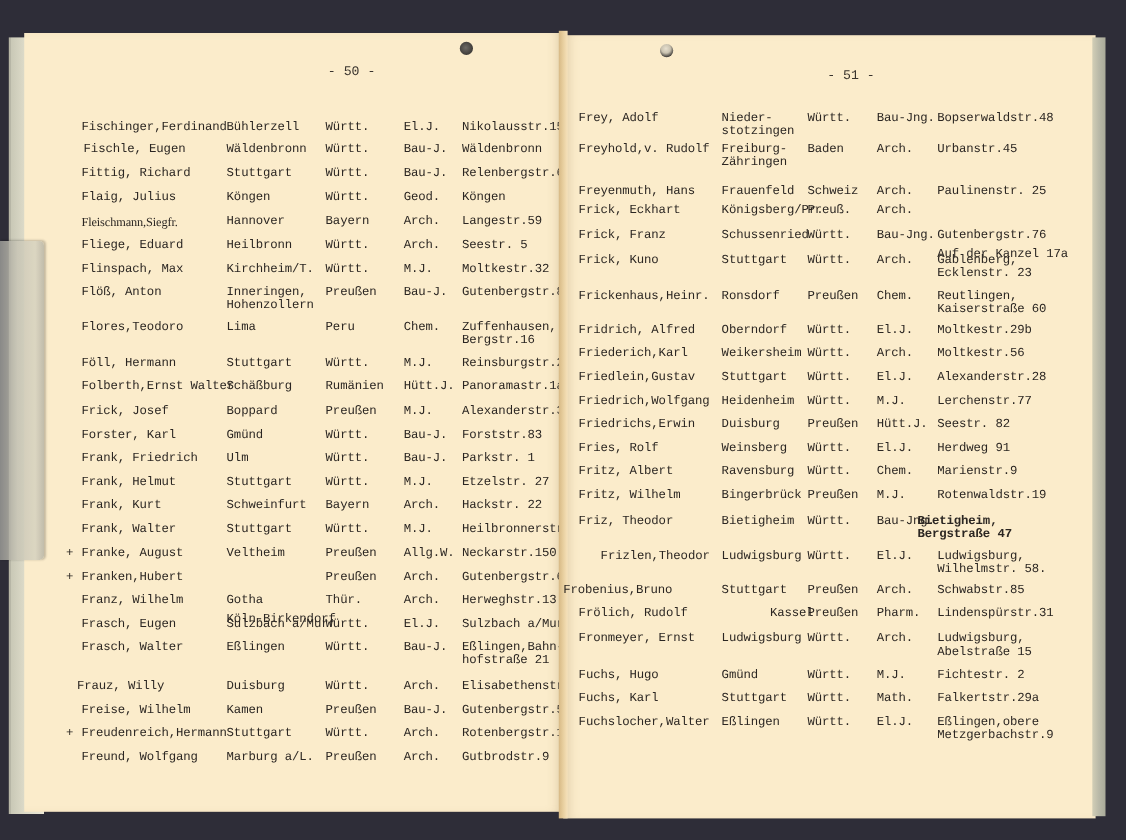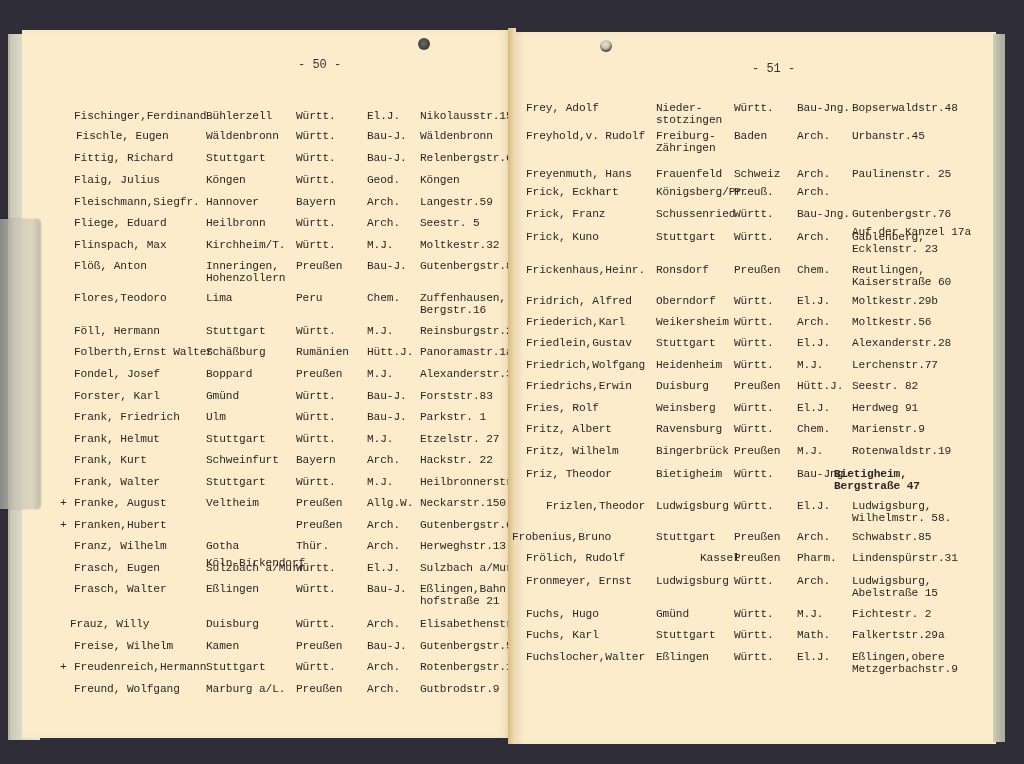--- a/index.html
+++ b/index.html
@@ -94,21 +94,21 @@
         <span class="cell" style="left: 398px;"><span class="l1">Relenbergstr.6</span></span>
       </div>
       <div class="row" style="top: 144px; left: 0px; width: 100%;">
         <span class="cell" style="left: 52px;"><span class="l1">Flaig, Julius</span></span>
         <span class="cell" style="left: 184px;"><span class="l1">Köngen</span></span>
         <span class="cell" style="left: 274px;"><span class="l1">Württ.</span></span>
         <span class="cell" style="left: 345px;"><span class="l1">Geod.</span></span>
         <span class="cell" style="left: 398px;"><span class="l1">Köngen</span></span>
       </div>
       <div class="row" style="top: 166px; left: 0px; width: 100%;">
-        <span class="cell" style="left: 52px;"><span class="l1">Fleischmann,Siegfr.</span></span>
+        <span class="cell" style="left: 52px; font-family: Liberation Serif, serif;"><span class="l1">Fleischmann,Siegfr.</span></span>
         <span class="cell" style="left: 184px;"><span class="l1">Hannover</span></span>
         <span class="cell" style="left: 274px;"><span class="l1">Bayern</span></span>
         <span class="cell" style="left: 345px;"><span class="l1">Arch.</span></span>
         <span class="cell" style="left: 398px;"><span class="l1">Langestr.59</span></span>
       </div>
       <div class="row" style="top: 187px; left: 0px; width: 100%;">
         <span class="cell" style="left: 52px;"><span class="l1">Fliege, Eduard</span></span>
         <span class="cell" style="left: 184px;"><span class="l1">Heilbronn</span></span>
         <span class="cell" style="left: 274px;"><span class="l1">Württ.</span></span>
         <span class="cell" style="left: 345px;"><span class="l1">Arch.</span></span>
@@ -143,21 +143,21 @@
         <span class="cell" style="left: 398px;"><span class="l1">Reinsburgstr.2</span></span>
       </div>
       <div class="row" style="top: 316px; left: 0px; width: 100%;">
         <span class="cell" style="left: 52px;"><span class="l1">Folberth,Ernst Walter</span></span>
         <span class="cell" style="left: 184px;"><span class="l1">Schäßburg</span></span>
         <span class="cell" style="left: 274px;"><span class="l1">Rumänien</span></span>
         <span class="cell" style="left: 345px;"><span class="l1">Hütt.J.</span></span>
         <span class="cell" style="left: 398px;"><span class="l1">Panoramastr.1a</span></span>
       </div>
       <div class="row" style="top: 338px; left: 0px; width: 100%;">
-        <span class="cell" style="left: 52px;"><span class="l1">Fondel, Josef</span></span>
+        <span class="cell" style="left: 52px;"><span class="l1">Frick, Josef</span></span>
         <span class="cell" style="left: 184px;"><span class="l1">Boppard</span></span>
         <span class="cell" style="left: 274px;"><span class="l1">Preußen</span></span>
         <span class="cell" style="left: 345px;"><span class="l1">M.J.</span></span>
         <span class="cell" style="left: 398px;"><span class="l1">Alexanderstr.3</span></span>
       </div>
       <div class="row" style="top: 360px; left: 0px; width: 100%;">
         <span class="cell" style="left: 52px;"><span class="l1">Forster, Karl</span></span>
         <span class="cell" style="left: 184px;"><span class="l1">Gmünd</span></span>
         <span class="cell" style="left: 274px;"><span class="l1">Württ.</span></span>
         <span class="cell" style="left: 345px;"><span class="l1">Bau-J.</span></span>

